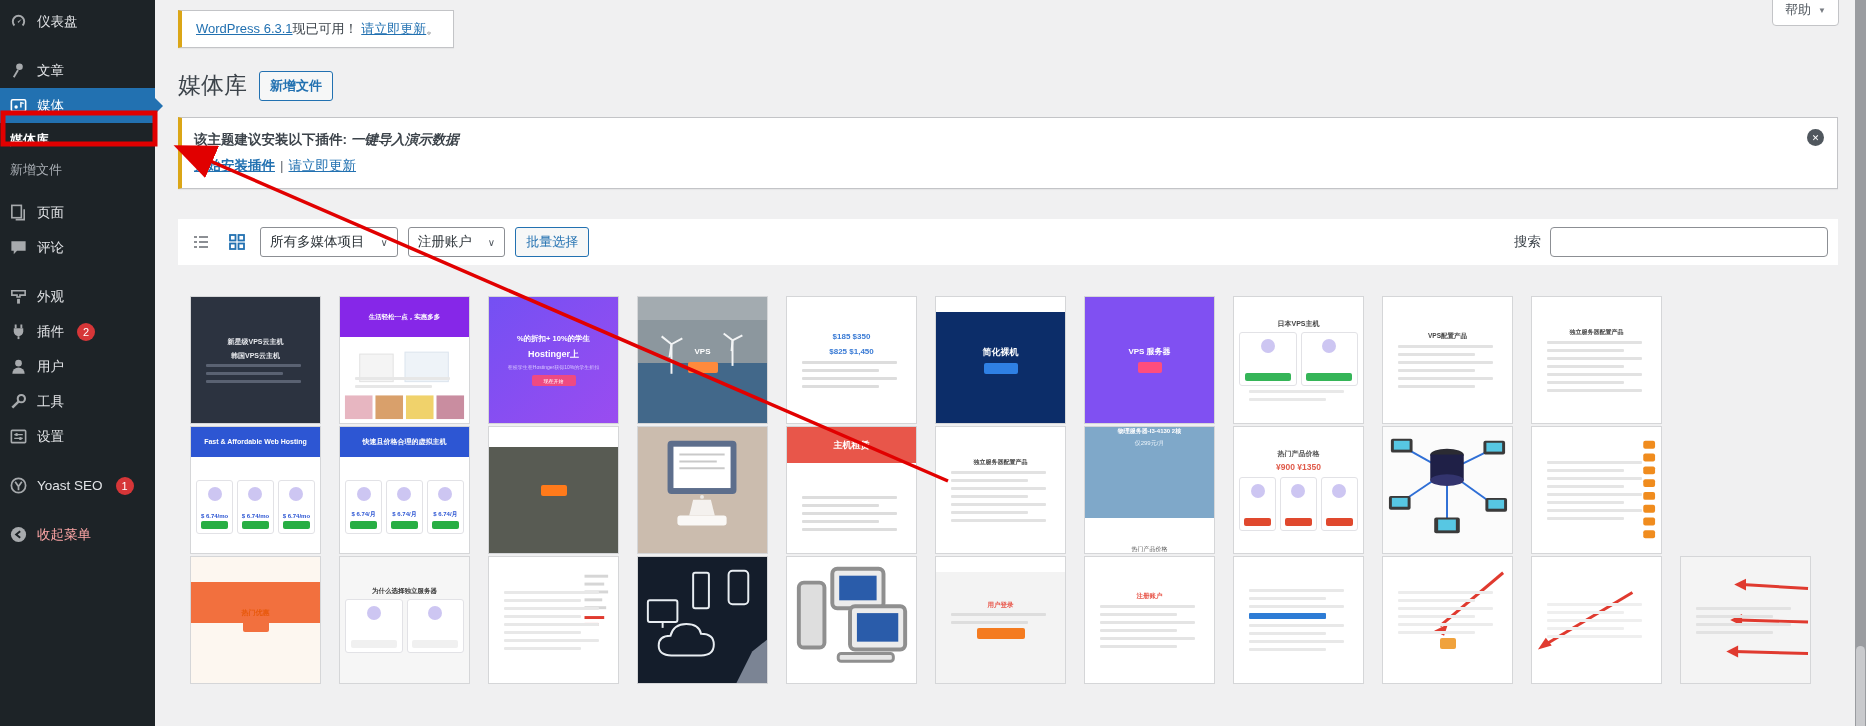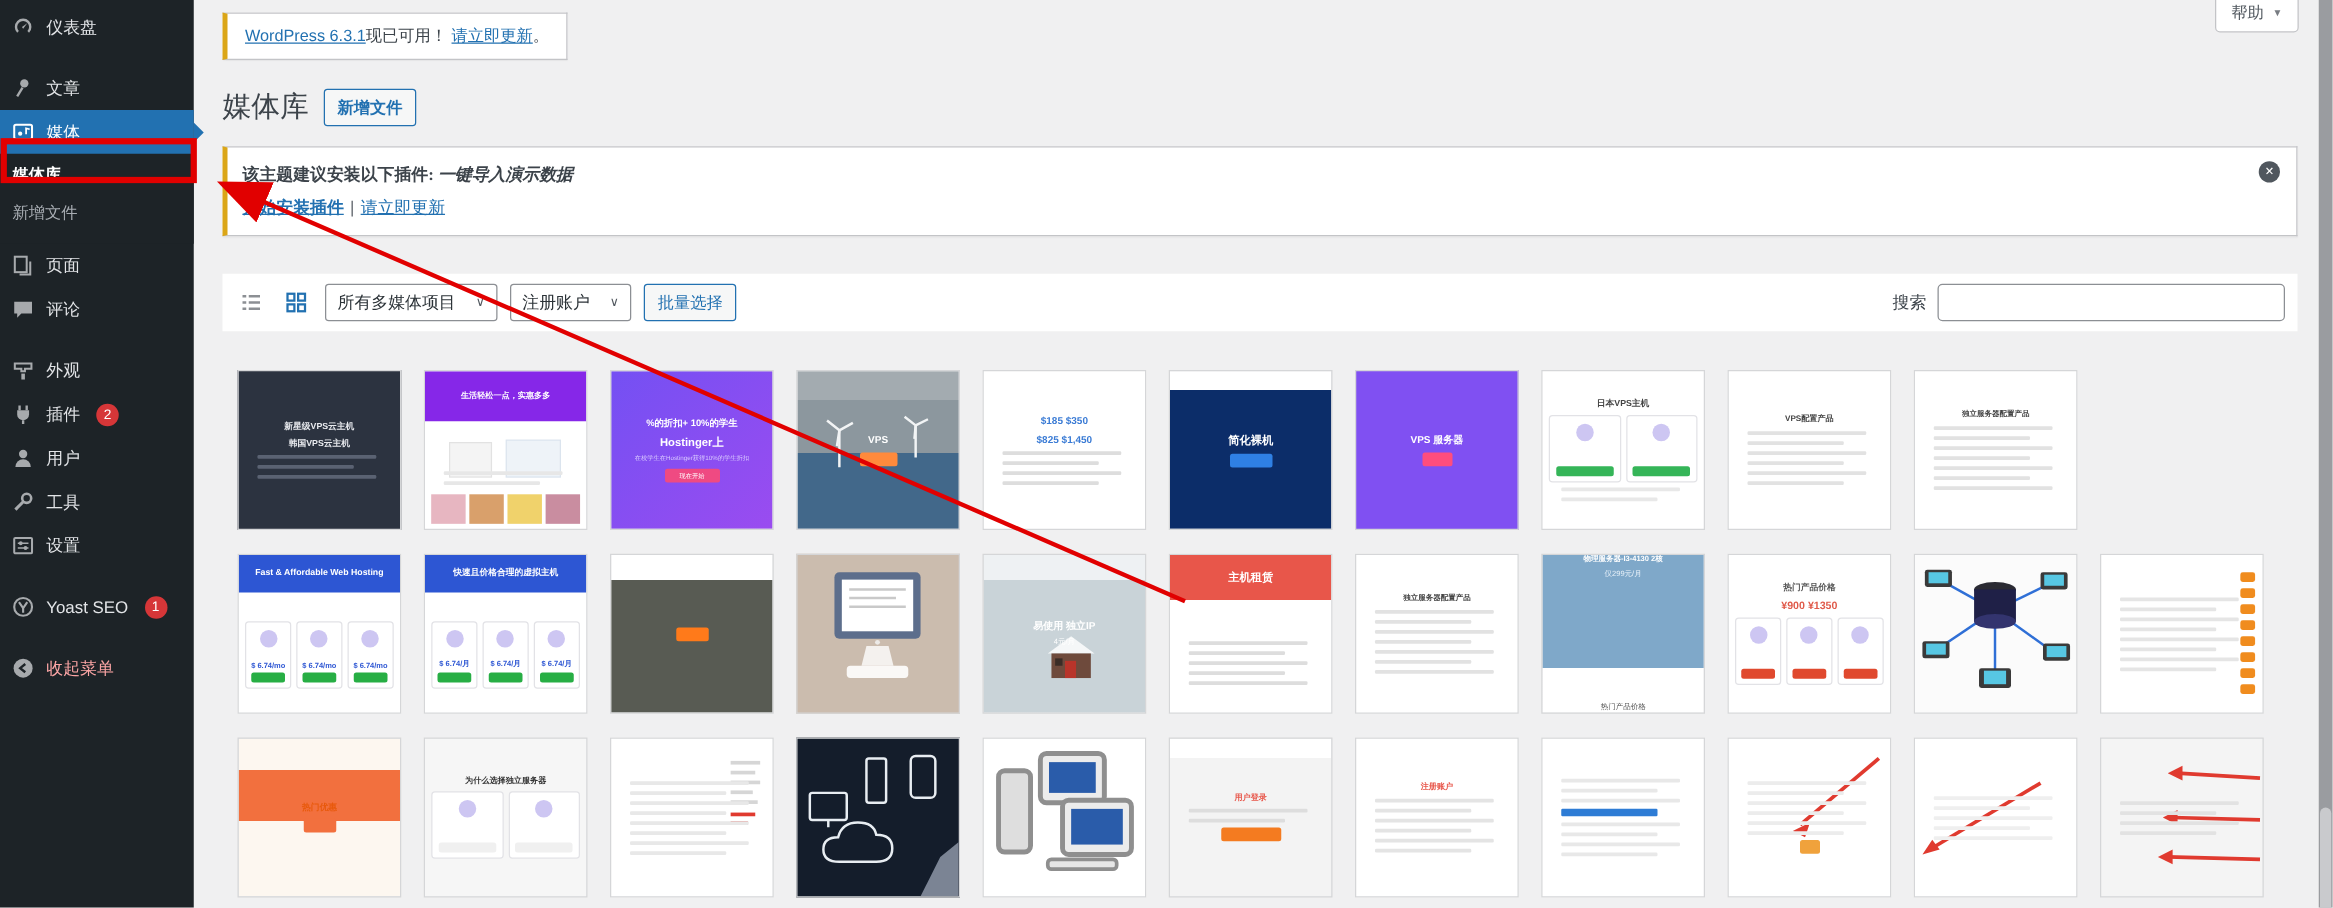--- a/index.html
+++ b/index.html
@@ -63,21 +63,21 @@
     background:#f6f7f7; border:1px solid #2271b1; color:#2271b1;
     border-radius:3px; padding:5px 10px; font-size:13px; cursor:pointer;
     font-family:inherit; font-weight:600;
   }
   .plugin-notice {
     margin-top:16px; background:#fff; position:relative;
     border:1px solid #c3c4c7; border-left:4px solid #dba617;
     box-shadow:0 1px 1px rgba(0,0,0,.04);
     padding:9px 44px 11px 12px; font-size:13.5px;
   }
-  .pn-line1 { margin:4px 0 0; font-weight:700; color:#3c434a;font-family:Liberation Serif, serif; }
+  .pn-line1 { margin:4px 0 0; font-weight:700; color:#3c434a; }
   .pn-line1 em { font-style:italic; }
   .pn-line2 { margin:8px 0 2px; }
   .pn-line2 a { color:#2271b1; text-decoration:underline; cursor:pointer; }
   .pn-line2 a.bold { font-weight:700; }
   .pn-line2 .sep { color:#646970; margin:0 5px; }
   .dismiss {
     position:absolute; right:13px; top:11px; width:17px; height:17px;
     border-radius:50%; background:#50575e; color:#fff; font-size:9px;
     display:flex; align-items:center; justify-content:center; cursor:pointer;
   }
@@ -94,21 +94,21 @@
     font-size:13.5px; color:#2c3338; cursor:pointer;
   }
   .sel .chev { font-size:10px; color:#50575e; }
   .bulk {
     height:30px; padding:0 10px; border:1px solid #2271b1; border-radius:3px;
     background:#f6f7f7; color:#2271b1; font-size:13px; cursor:pointer; font-family:inherit;
   }
   .search-wrap { margin-left:auto; display:flex; align-items:center; gap:9px; font-size:13.5px; color:#3c434a; }
   .search-input { width:278px; height:30px; border:1px solid #8c8f94; border-radius:4px; background:#fff; padding:0 8px; font-family:inherit; }
   
-  .media-grid { display:flex; flex-direction:column; gap:19px; margin:31px 0 16px 12px; }
+  .media-grid { display:flex; flex-direction:column; gap:2px; margin:31px 0 16px 12px; }
   .grow { display:flex; gap:18px; }
   .thumb {
     width:131px; height:128px; flex:none; background:#fff;
     border:1px solid #d5d6d8; position:relative; overflow:hidden;
     display:flex; flex-direction:column; align-items:center; justify-content:center;
     gap:4px; cursor:pointer;
   }
   .t-head {
     position:absolute; top:0; left:0; right:0; display:flex;
     align-items:center; justify-content:center; font-weight:700; text-align:center;
@@ -479,32 +479,20 @@
                 <line x1="42" y1="28" x2="88" y2="28"></line>
                 <line x1="42" y1="35" x2="80" y2="35"></line>
                 <line x1="42" y1="42" x2="88" y2="42"></line>
               </g>
               <circle cx="65" cy="71" r="2" fill="#eceae7"></circle>
               <path d="M52 90 78 90 74 74 56 74 Z" fill="#f4f1ee"></path>
               <rect x="40" y="90" width="50" height="10" rx="3" fill="#faf8f6"></rect>
             </svg>
           </div>
         </div>
-        <div class="thumb" style="background: linear-gradient(rgb(238, 241, 243) 0px, rgb(238, 241, 243) 16%, rgb(201, 211, 216) 16%, rgb(201, 211, 216) 100%);">
-          <div class="t-text" style="color: rgb(255, 255, 255); font-size: 8px; font-weight: 700;">易使用 独立IP</div>
-          <div class="t-text" style="color: rgb(255, 255, 255); font-size: 6px;">4元/月</div>
-          <div class="t-deco">
-            <svg viewBox="0 0 131 128">
-              <polygon points="52,80 90,80 71,66" fill="#f5f7f8"></polygon>
-              <rect x="55" y="80" width="32" height="20" fill="#6e4a3c"></rect>
-              <rect x="66" y="86" width="9" height="14" fill="#b8342a"></rect>
-              <rect x="58" y="84" width="6" height="6" fill="#3a2c26"></rect>
-            </svg>
-          </div>
-        </div>
         <div class="thumb" style="background: rgb(255, 255, 255); padding-top: 46px;">
           <div class="t-head" style="background: rgb(232, 86, 74); color: rgb(255, 255, 255); height: 36px; font-size: 9px;">主机租赁</div>
           <div class="t-lines">
             <div class="t-bar" style="background: rgb(221, 221, 221); width: 96%;"></div>
             <div class="t-bar" style="background: rgb(221, 221, 221); width: 78%;"></div>
             <div class="t-bar" style="background: rgb(221, 221, 221); width: 96%;"></div>
             <div class="t-bar" style="background: rgb(221, 221, 221); width: 78%;"></div>
             <div class="t-bar" style="background: rgb(221, 221, 221); width: 96%;"></div>
           </div>
         </div>

